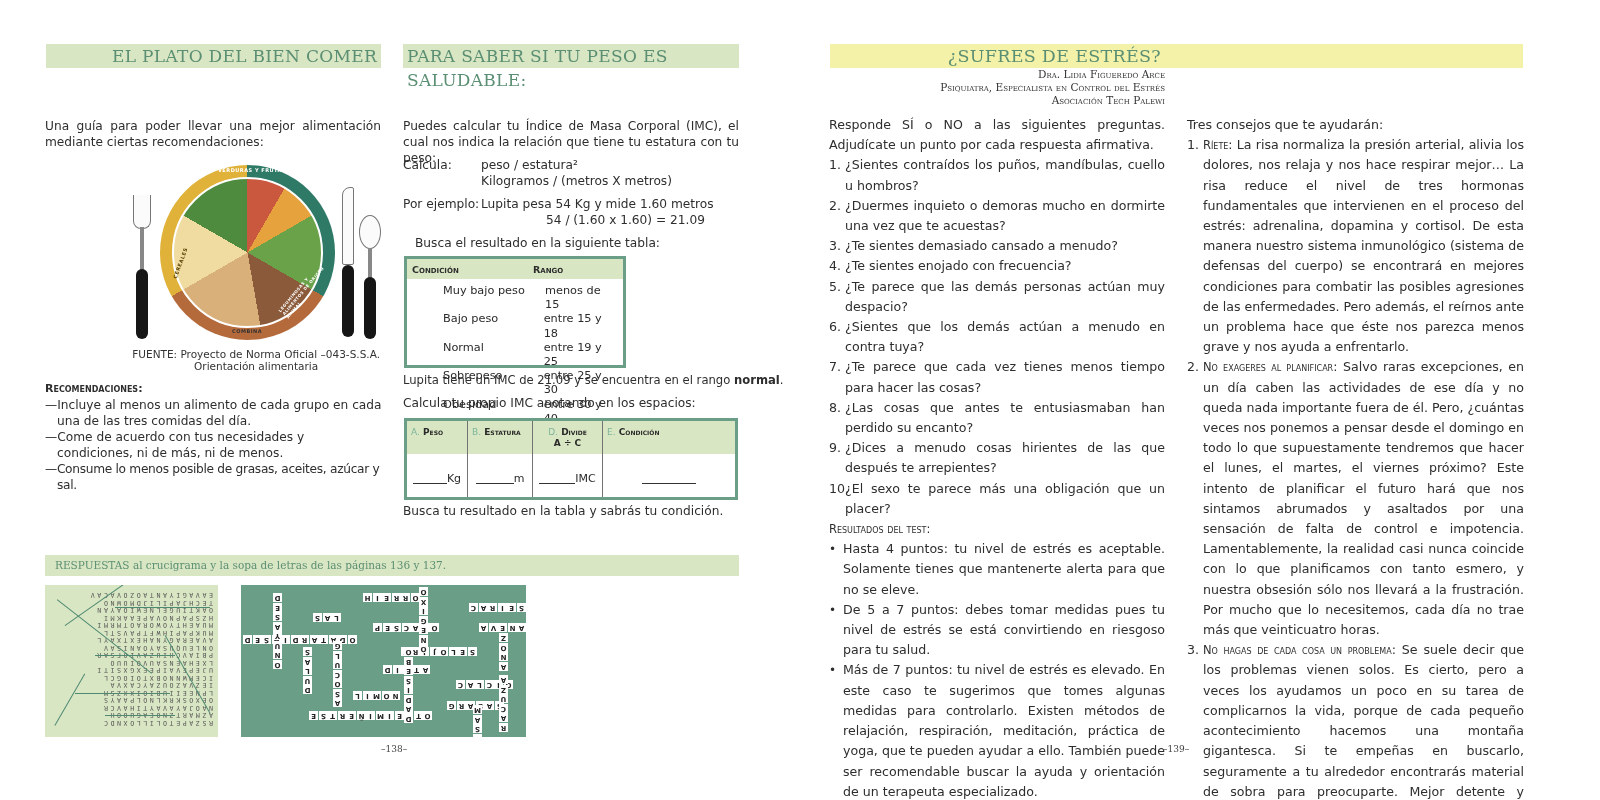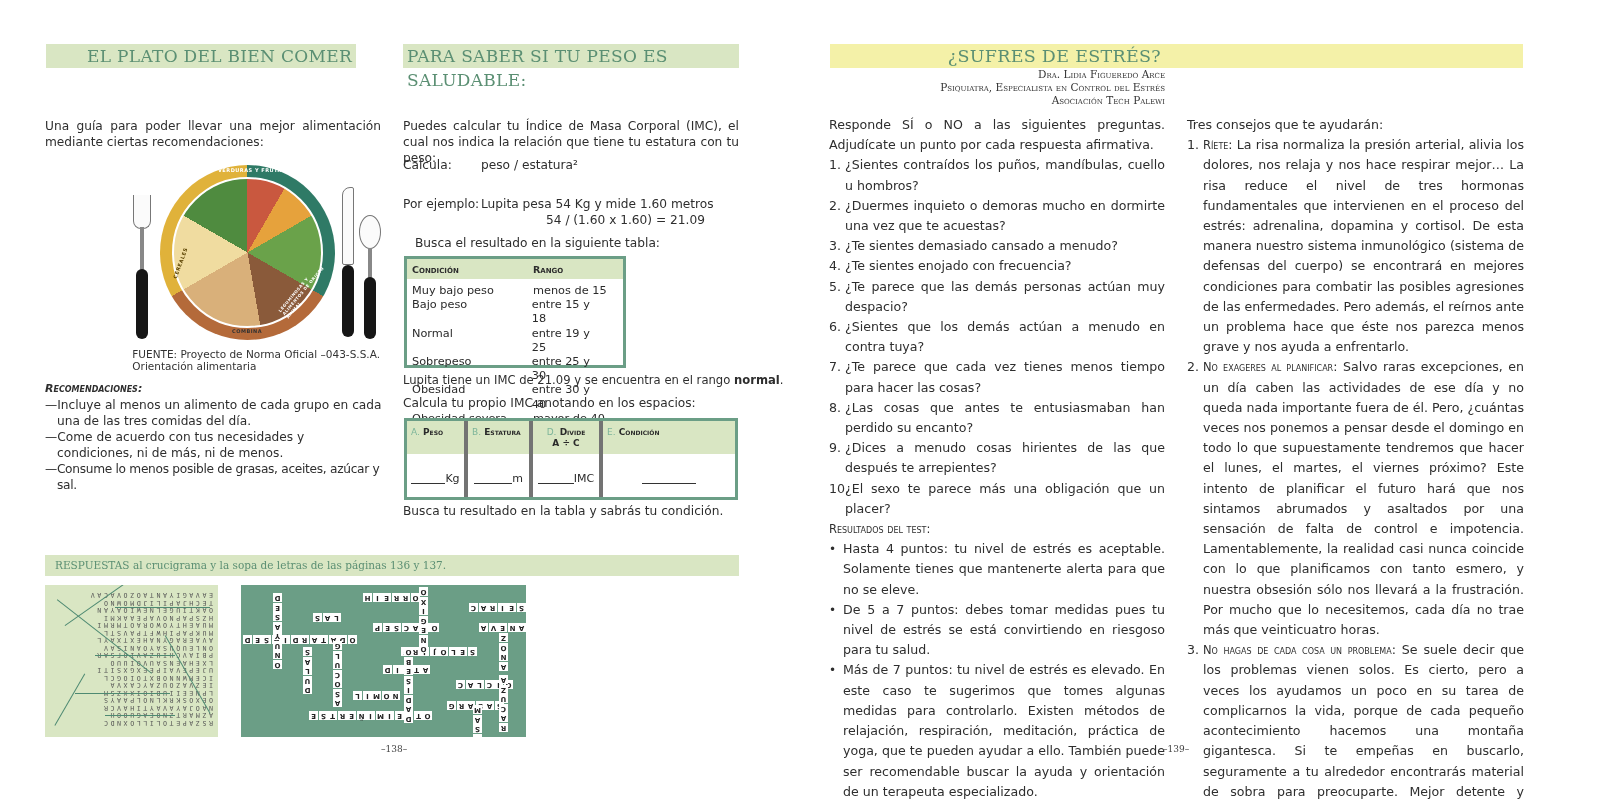--- a/index.html
+++ b/index.html
@@ -30,37 +30,37 @@
     position: absolute; left: 12px; top: 12px; width: 151px; height: 151px; border-radius: 50%;
     background: conic-gradient(#c9583f 0deg 30deg, #e6a23c 30deg 60deg, #6aa24a 60deg 120deg,
       #8a5a3a 120deg 170deg, #d9b07a 170deg 240deg, #f0dca0 240deg 300deg, #4f8b3f 300deg 360deg);
     border: 2px solid #fff;
   }
   .plate-label { position: absolute; font-size: 5px; color: #fff; font-weight: bold; letter-spacing: 0.5px; }
   .fork, .knife, .spoon { position: absolute; }
   .utensil-handle { position: absolute; background: #161616; border-radius: 8px; }
   .utensil-metal { position: absolute; border: 1.5px solid #777; background: #fbfbfb; }
 
-  .source { position: absolute; right: 1220px; font-size: 10.5px; line-height: 12px; text-align: left; color: #333; }
+  .source { position: absolute; right: 1220px; font-size: 10.5px; line-height: 12px; text-align: center; color: #333; }
 
   
   .imc-table {
     position: absolute; left: 404px; top: 256px; width: 222px; height: 112px;
     border: 3px solid #6b9e86; background: #fff;
   }
   .imc-table .head { background: #d9e6c3; height: 20px; display: flex; align-items: center; font-size: 9.5px; font-weight: bold; color: #2d2d2d; }
   .imc-table .col1 { width: 126px; padding-left: 5px; }
-  .imc-table .rows { padding: 5px 16px 0 0; }
+  .imc-table .rows { padding: 5px 16px 0 0; margin-left: 31px; }
   .imc-table .row { display: flex; font-size: 11.3px; line-height: 14.2px; }
 
   .calc-table {
     position: absolute; left: 404px; top: 418px; width: 334px; height: 82px;
     border: 3px solid #6b9e86; display: flex; background: #fff;
   }
-  .calc-col { border-right: 4px solid #737373; display: flex; flex-direction: column; }
+  .calc-col { border-right: 1px solid #737373; display: flex; flex-direction: column; }
   .calc-col:last-child { border-right: none; }
   .calc-col .ch { background: #d9e6c3; height: 33px; font-size: 9px; font-weight: bold; padding: 6px 4px 0 4px; line-height: 11px; }
   .calc-col .ch .letter { color: #7db59a; font-weight: normal; }
   .calc-col .cb { flex: 1; display: flex; align-items: center; justify-content: center; font-size: 11px; padding-top: 6px; }
   .blank { display: inline-block; border-bottom: 1px solid #333; height: 10px; vertical-align: baseline; }
 
   
   .wordsearch {
     position: absolute; left: 45px; top: 585px; width: 173px; height: 152px; background: #d9e6c3;
     padding: 6px 5px; font-family: "DejaVu Sans Mono", monospace; font-size: 6.6px; color: #555;
@@ -78,21 +78,21 @@
   
   .qlist { list-style: none; }
   .qlist li { display: flex; }
   .qlist .n { width: 16px; flex: none; }
   .qlist .t { flex: 1; text-align: justify; }
   .bul { width: 14px; flex: none; font-size: 12px; }
 </style>
 </head>
 <body>
 
-<div class="abs banner-green banner-title right" style="left:46px; top:44px; width:310px;">EL PLATO DEL BIEN COMER</div>
+<div class="abs banner-green banner-title right" style="left:46px; top:44px; width:335px;">EL PLATO DEL BIEN COMER</div>
 
 <div class="abs banner-green banner-title" style="left:403px; top:44px; width:336px;">PARA SABER SI TU PESO ES SALUDABLE:</div>
 
 <p class="abs body-text" style="left:45px; top:118px; width:336px; text-align:justify;">Una guía para poder llevar una mejor alimentación mediante ciertas recomendaciones:</p>
 
 <div class="plate-wrap">
   <div class="fork" style="left:2px; top:30px; width:30px; height:140px;">
     <div class="utensil-metal" style="left:6px; top:0; width:18px; height:34px; border-radius:0 0 8px 8px; border-top:none;"></div>
     <div class="utensil-metal" style="left:13px; top:32px; width:4px; height:44px; border:none; background:#888;"></div>
     <div class="utensil-handle" style="left:9px; top:74px; width:12px; height:70px;"></div>
@@ -114,33 +114,34 @@
     <div class="utensil-handle" style="left:5px; top:62px; width:12px; height:62px;"></div>
   </div>
 </div>
 
 <div class="source" style="top:348px;">
   <div>FUENTE: Proyecto de Norma Oficial –043-S.S.A.</div>
   <div>Orientación alimentaria</div>
 </div>
 
 <div class="abs" style="left:45px; top:381px; width:337px;">
-  <div class="sc body-text" style="font-weight:bold; font-size:11px;font-style:italic;">Recomendaciones:</div>
+  <div class="sc body-text" style="font-weight:bold; font-size:11px;">Recomendaciones:</div>
   <div class="body-text" style="padding-left:12px; text-indent:-12px;">—Incluye al menos un alimento de cada grupo en cada una de las tres comidas del día.</div>
   <div class="body-text" style="padding-left:12px; text-indent:-12px;">—Come de acuerdo con tus necesidades y condiciones, ni de más, ni de menos.</div>
   <div class="body-text" style="padding-left:12px; text-indent:-12px; letter-spacing:-0.3px;">—Consume lo menos posible de grasas, aceites, azúcar y sal.</div>
 </div>
 
 <p class="abs body-text" style="left:403px; top:118px; width:336px; text-align:justify;">Puedes calcular tu Índice de Masa Corporal (IMC), el cual nos indica la relación que tiene tu estatura con tu peso:</p>
 
 <div class="abs body-text" style="left:403px; top:157px; width:336px;">
   <div style="display:flex;">
       <span style="width:78px;">Calcula:</span>
       <span>peso / estatura²</span>
     </div>
+  <div style="padding-left:78px;">Kilogramos / (metros X metros)</div>
 </div>
 
 <div class="abs body-text" style="left:403px; top:196px; width:336px;">
   <div style="display:flex;">
       <span style="width:78px;">Por ejemplo:</span>
       <span>Lupita pesa 54 Kg y mide 1.60 metros</span>
     </div>
   <div style="padding-left:143px;">54 / (1.60 x 1.60)  =  21.09</div>
 </div>
 

